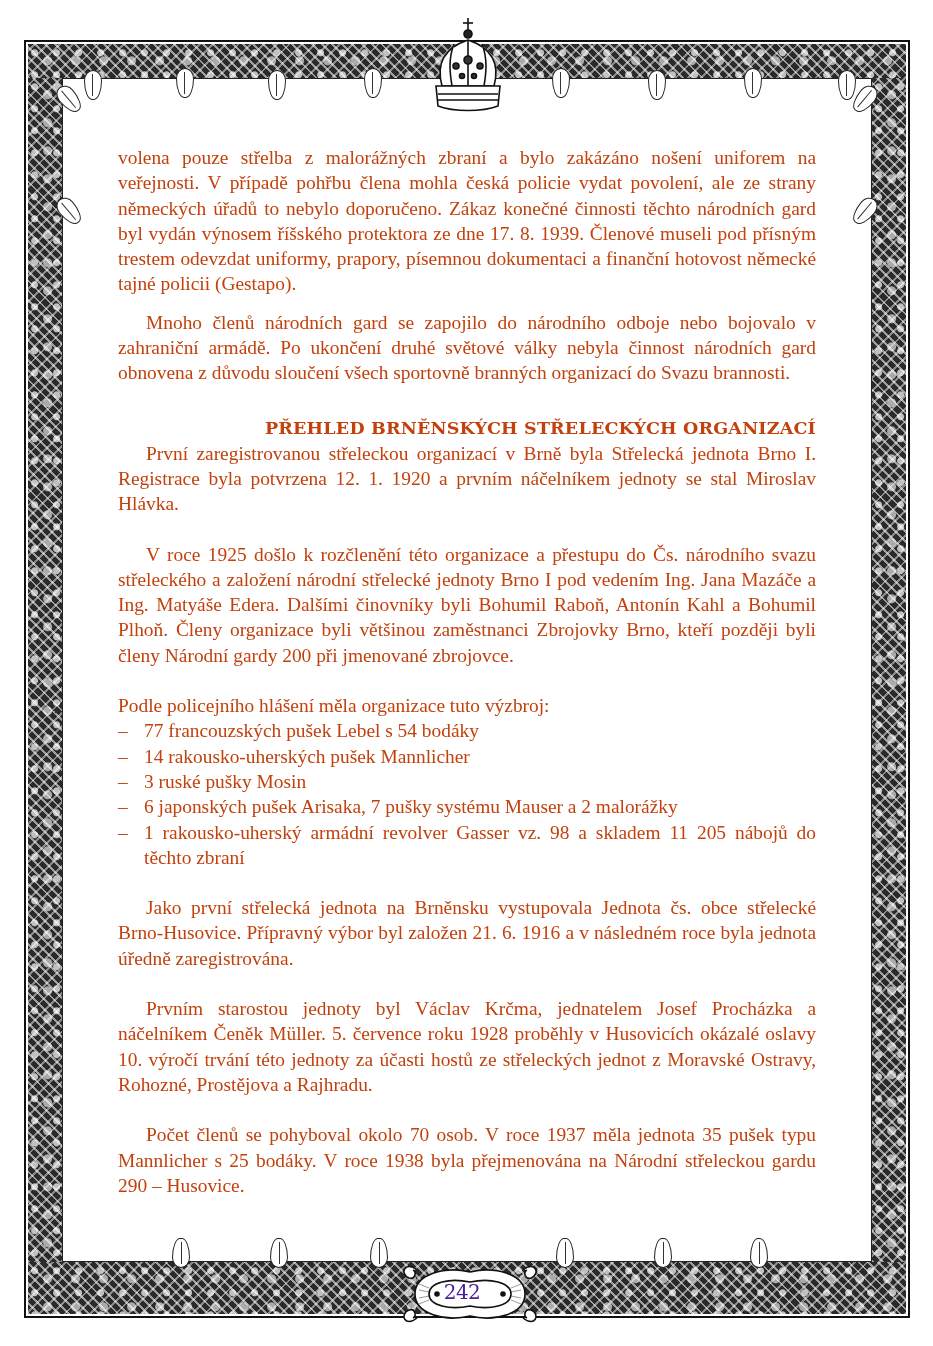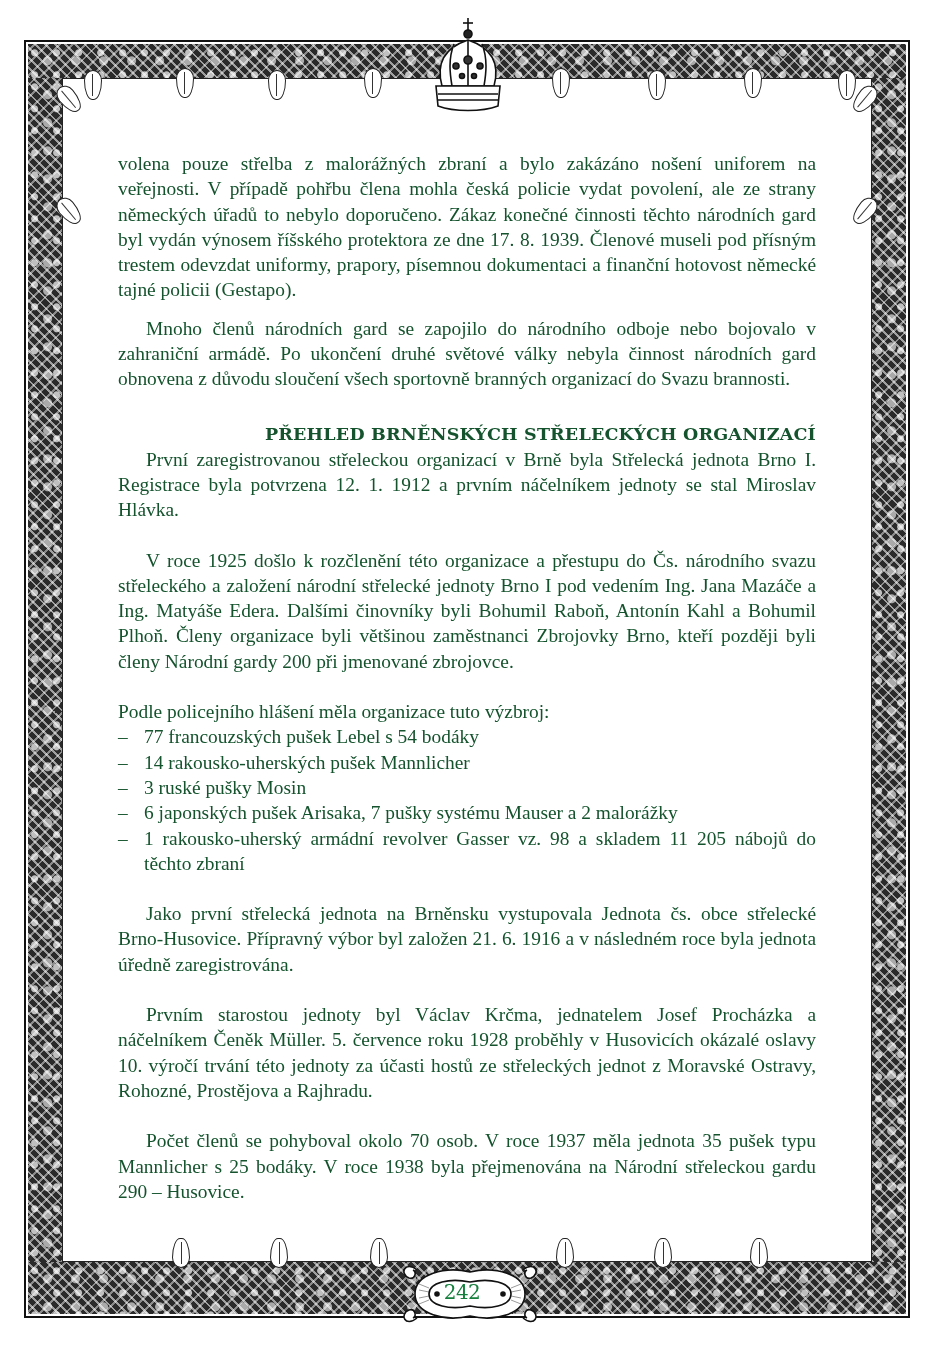--- a/index.html
+++ b/index.html
@@ -40,28 +40,28 @@
     content: ""; position: absolute; left: 7px; top: 3px; width: 1px; height: 22px; background: #333;
   }
 
   
   .crown { position: absolute; left: 422px; top: 14px; width: 92px; height: 100px; }
 
   
   .cartouche { position: absolute; left: 395px; top: 1252px; width: 150px; height: 84px; }
   .page-number {
     position: absolute; left: 430px; top: 1280px; width: 64px; text-align: center;
-    font-family: "DejaVu Serif", serif; font-size: 20px; color: #15803d; letter-spacing: -0.5px;
+    font-family: "DejaVu Serif", serif; font-size: 20px; color: #4c1d95; letter-spacing: -0.5px;
   }
 
   
   .content {
-    position: absolute; left: 118px; top: 151px; width: 698px;
+    position: absolute; left: 118px; top: 145px; width: 698px;
     font-family: "Liberation Serif", serif; font-size: 19.4px; line-height: 25.3px;
-    color: #14532d; text-align: justify; hyphens: manual;
+    color: #c2410c; text-align: justify; hyphens: manual;
   }
   .content p { margin: 0; }
   .content p.indent { text-indent: 28px; font-family: Liberation Serif, serif; }
   .gap { height: 25px; }
   .heading {
     font-family: "DejaVu Serif", serif; font-weight: bold; font-size: 17.5px;
     line-height: 25px; letter-spacing: 0.2px; margin: 0; text-align: right;
   }
   .list { margin: 0; padding: 0; list-style: none; }
   .list li { position: relative; padding-left: 26px; }
@@ -141,21 +141,21 @@
   </g>
 </svg>
 <div class="page-number">242</div>
 
 <div class="content">
   <p>volena pouze střelba z malorážných zbraní a bylo zakázáno nošení uniforem na veřejnosti. V případě pohřbu člena mohla česká policie vydat povolení, ale ze strany německých úřadů to nebylo doporučeno. Zákaz konečné činnosti těchto národních gard byl vydán výnosem říšského protektora ze dne 17. 8. 1939. Členové museli pod přísným trestem odevzdat uniformy, prapory, písemnou dokumentaci a finanční hotovost německé tajné policii (Gestapo).</p>
   <div class="gap" style="height:13px"></div>
   <p class="indent">Mnoho členů národních gard se zapojilo do národního odboje nebo bojovalo v zahraniční armádě. Po ukončení druhé světové války nebyla činnost národních gard obnovena z důvodu sloučení všech sportovně branných organizací do Svazu brannosti.</p>
   <div class="gap" style="height:30px"></div>
   <h2 class="heading">PŘEHLED BRNĚNSKÝCH STŘELECKÝCH ORGANIZACÍ</h2>
-  <p class="indent">První zaregistrovanou střeleckou organizací v Brně byla Střelecká jednota Brno I. Registrace byla potvrzena 12. 1. 1912 a prvním náčelníkem jednoty se stal Miroslav Hlávka.</p>
+  <p class="indent">První zaregistrovanou střeleckou organizací v Brně byla Střelecká jednota Brno I. Registrace byla potvrzena 12. 1. 1920 a prvním náčelníkem jednoty se stal Miroslav Hlávka.</p>
   <div class="gap"></div>
   <p class="indent">V roce 1925 došlo k rozčlenění této organizace a přestupu do Čs. národního svazu střeleckého a založení národní střelecké jednoty Brno I pod vedením Ing. Jana Mazáče a Ing. Matyáše Edera. Dalšími činovníky byli Bohumil Raboň, Antonín Kahl a Bohumil Plhoň. Členy organizace byli většinou zaměstnanci Zbrojovky Brno, kteří později byli členy Národní gardy 200 při jmenované zbrojovce.</p>
   <div class="gap"></div>
   <p>Podle policejního hlášení měla organizace tuto výzbroj:</p>
   <ul class="list">
     <li><span class="dash">–</span><span>77 francouzských pušek Lebel s 54 bodáky</span></li>
     <li><span class="dash">–</span><span>14 rakousko-uherských pušek Mannlicher</span></li>
     <li><span class="dash">–</span><span>3 ruské pušky Mosin</span></li>
     <li><span class="dash">–</span><span>6 japonských pušek Arisaka, 7 pušky systému Mauser a 2 malorážky</span></li>
     <li><span class="dash">–</span><span>1 rakousko-uherský armádní revolver Gasser vz. 98 a skladem 11 205 nábojů do těchto zbraní</span></li>

